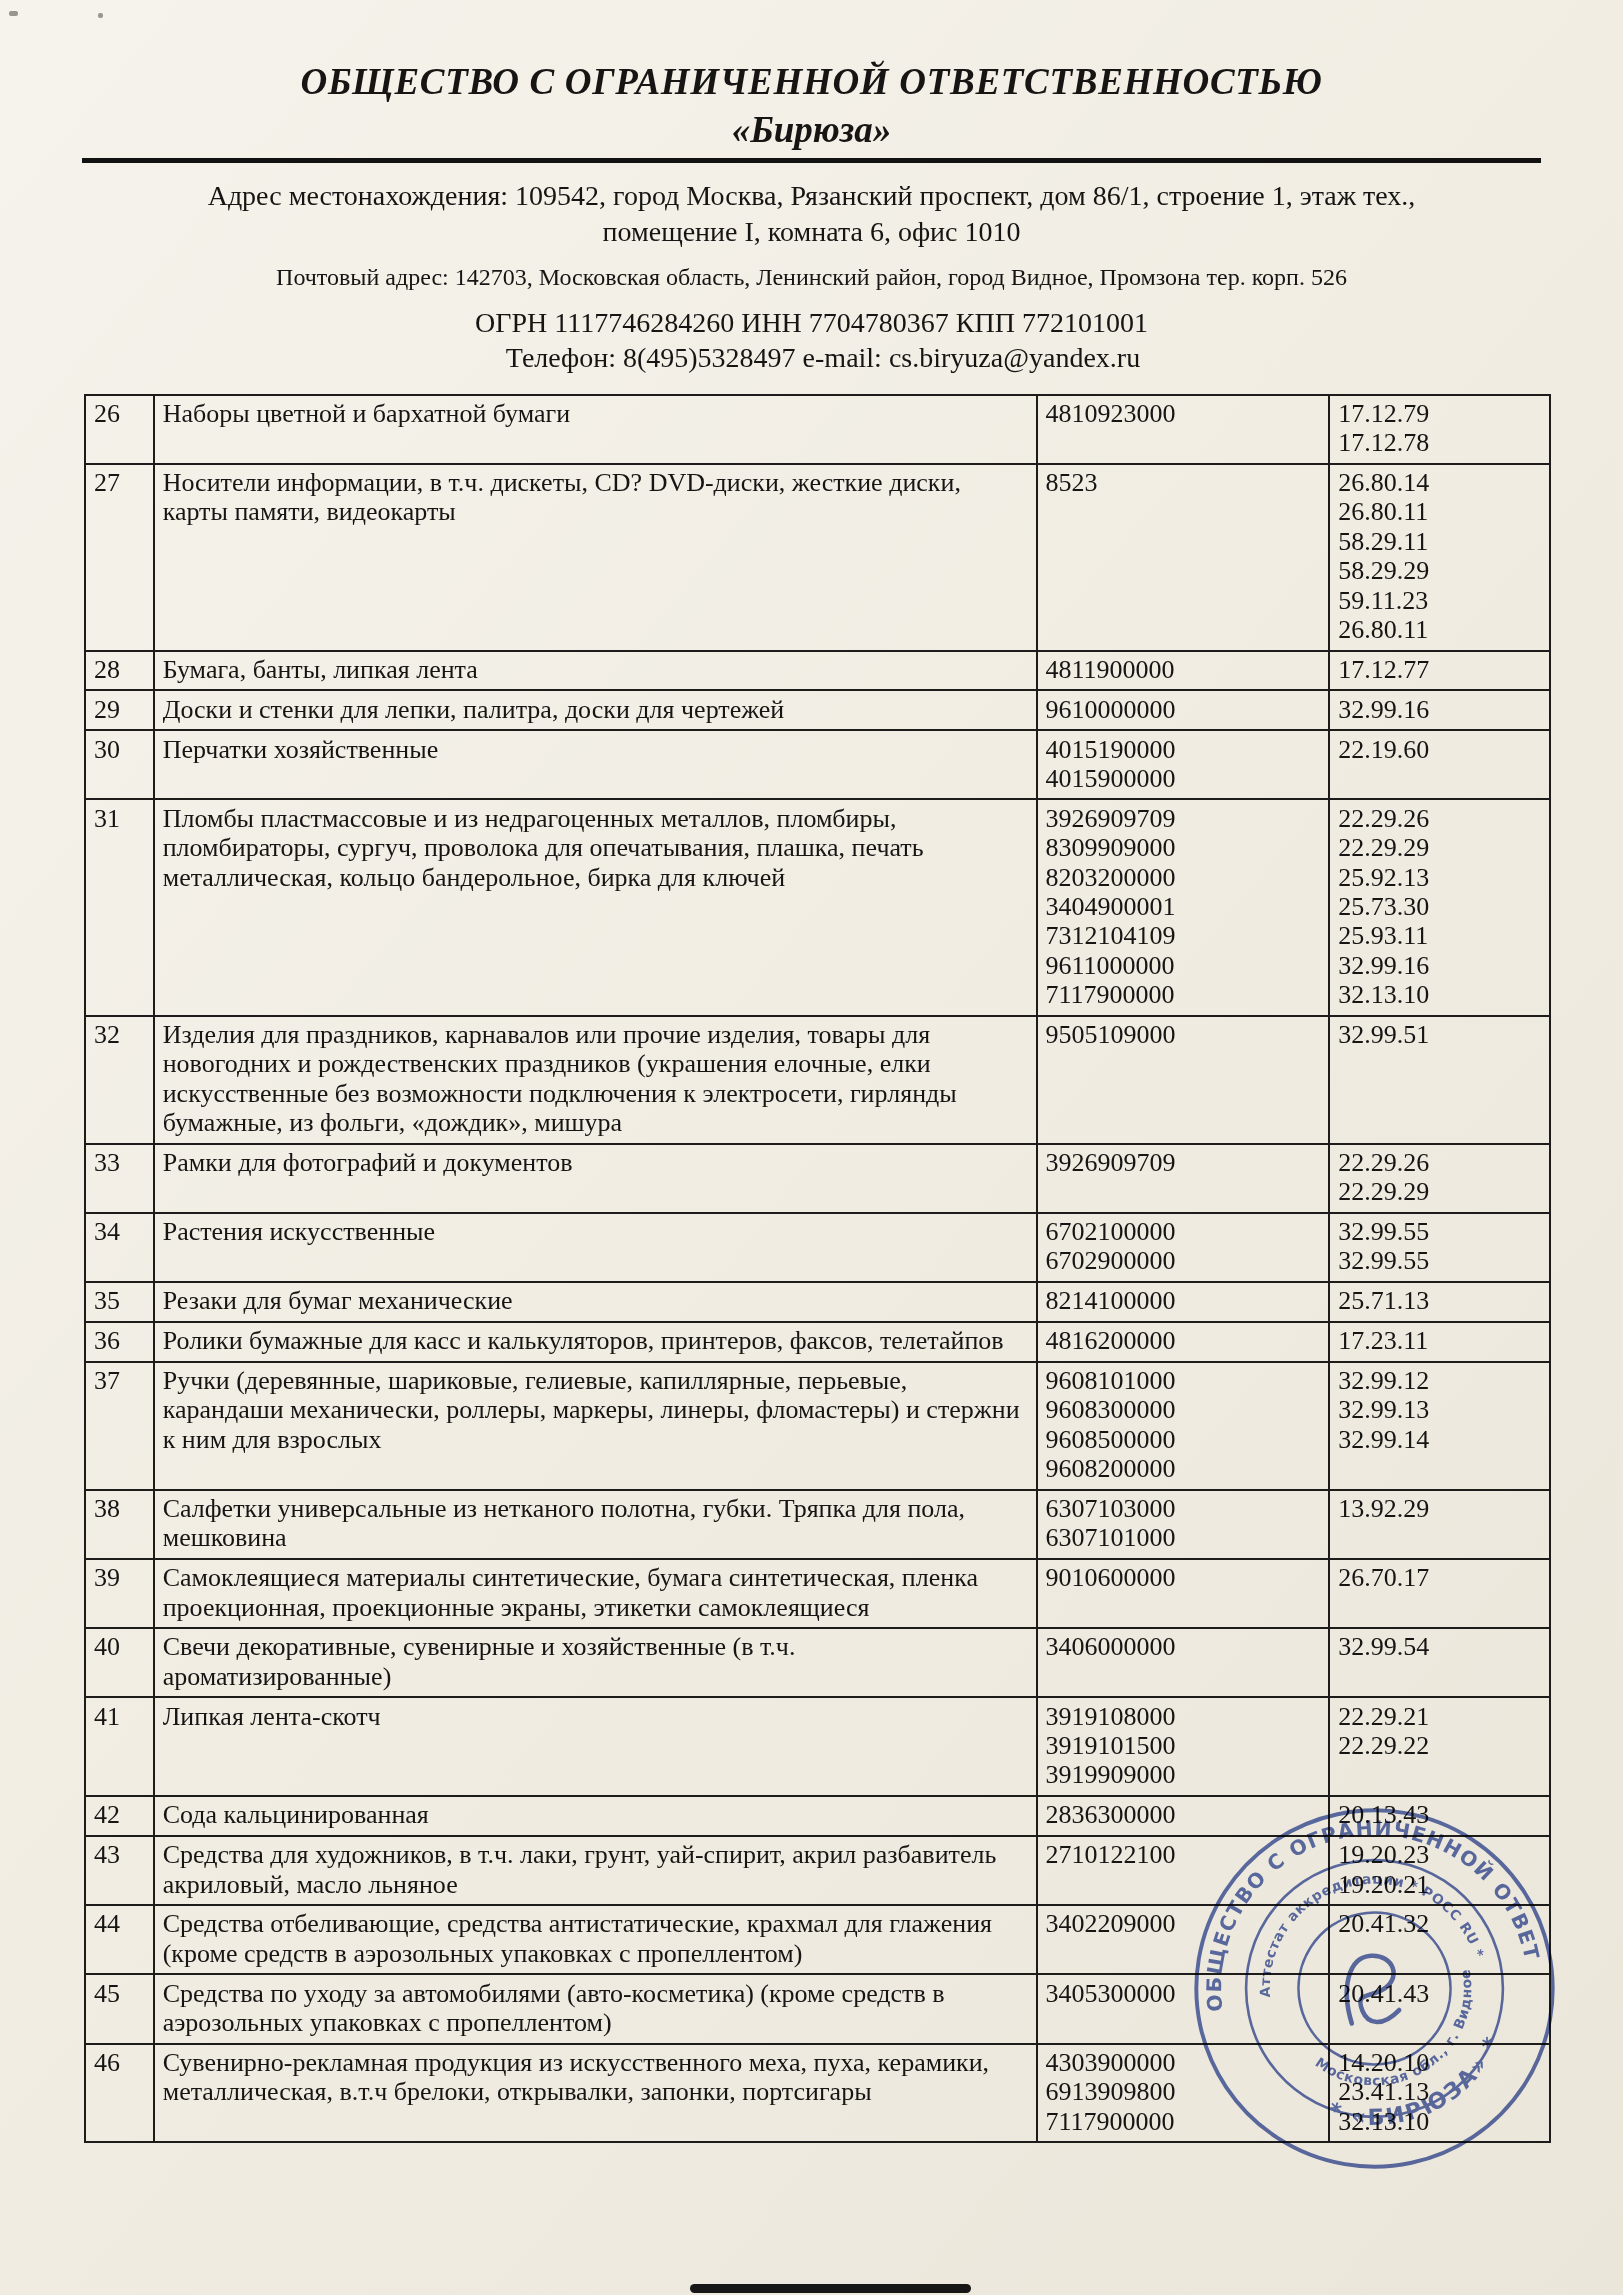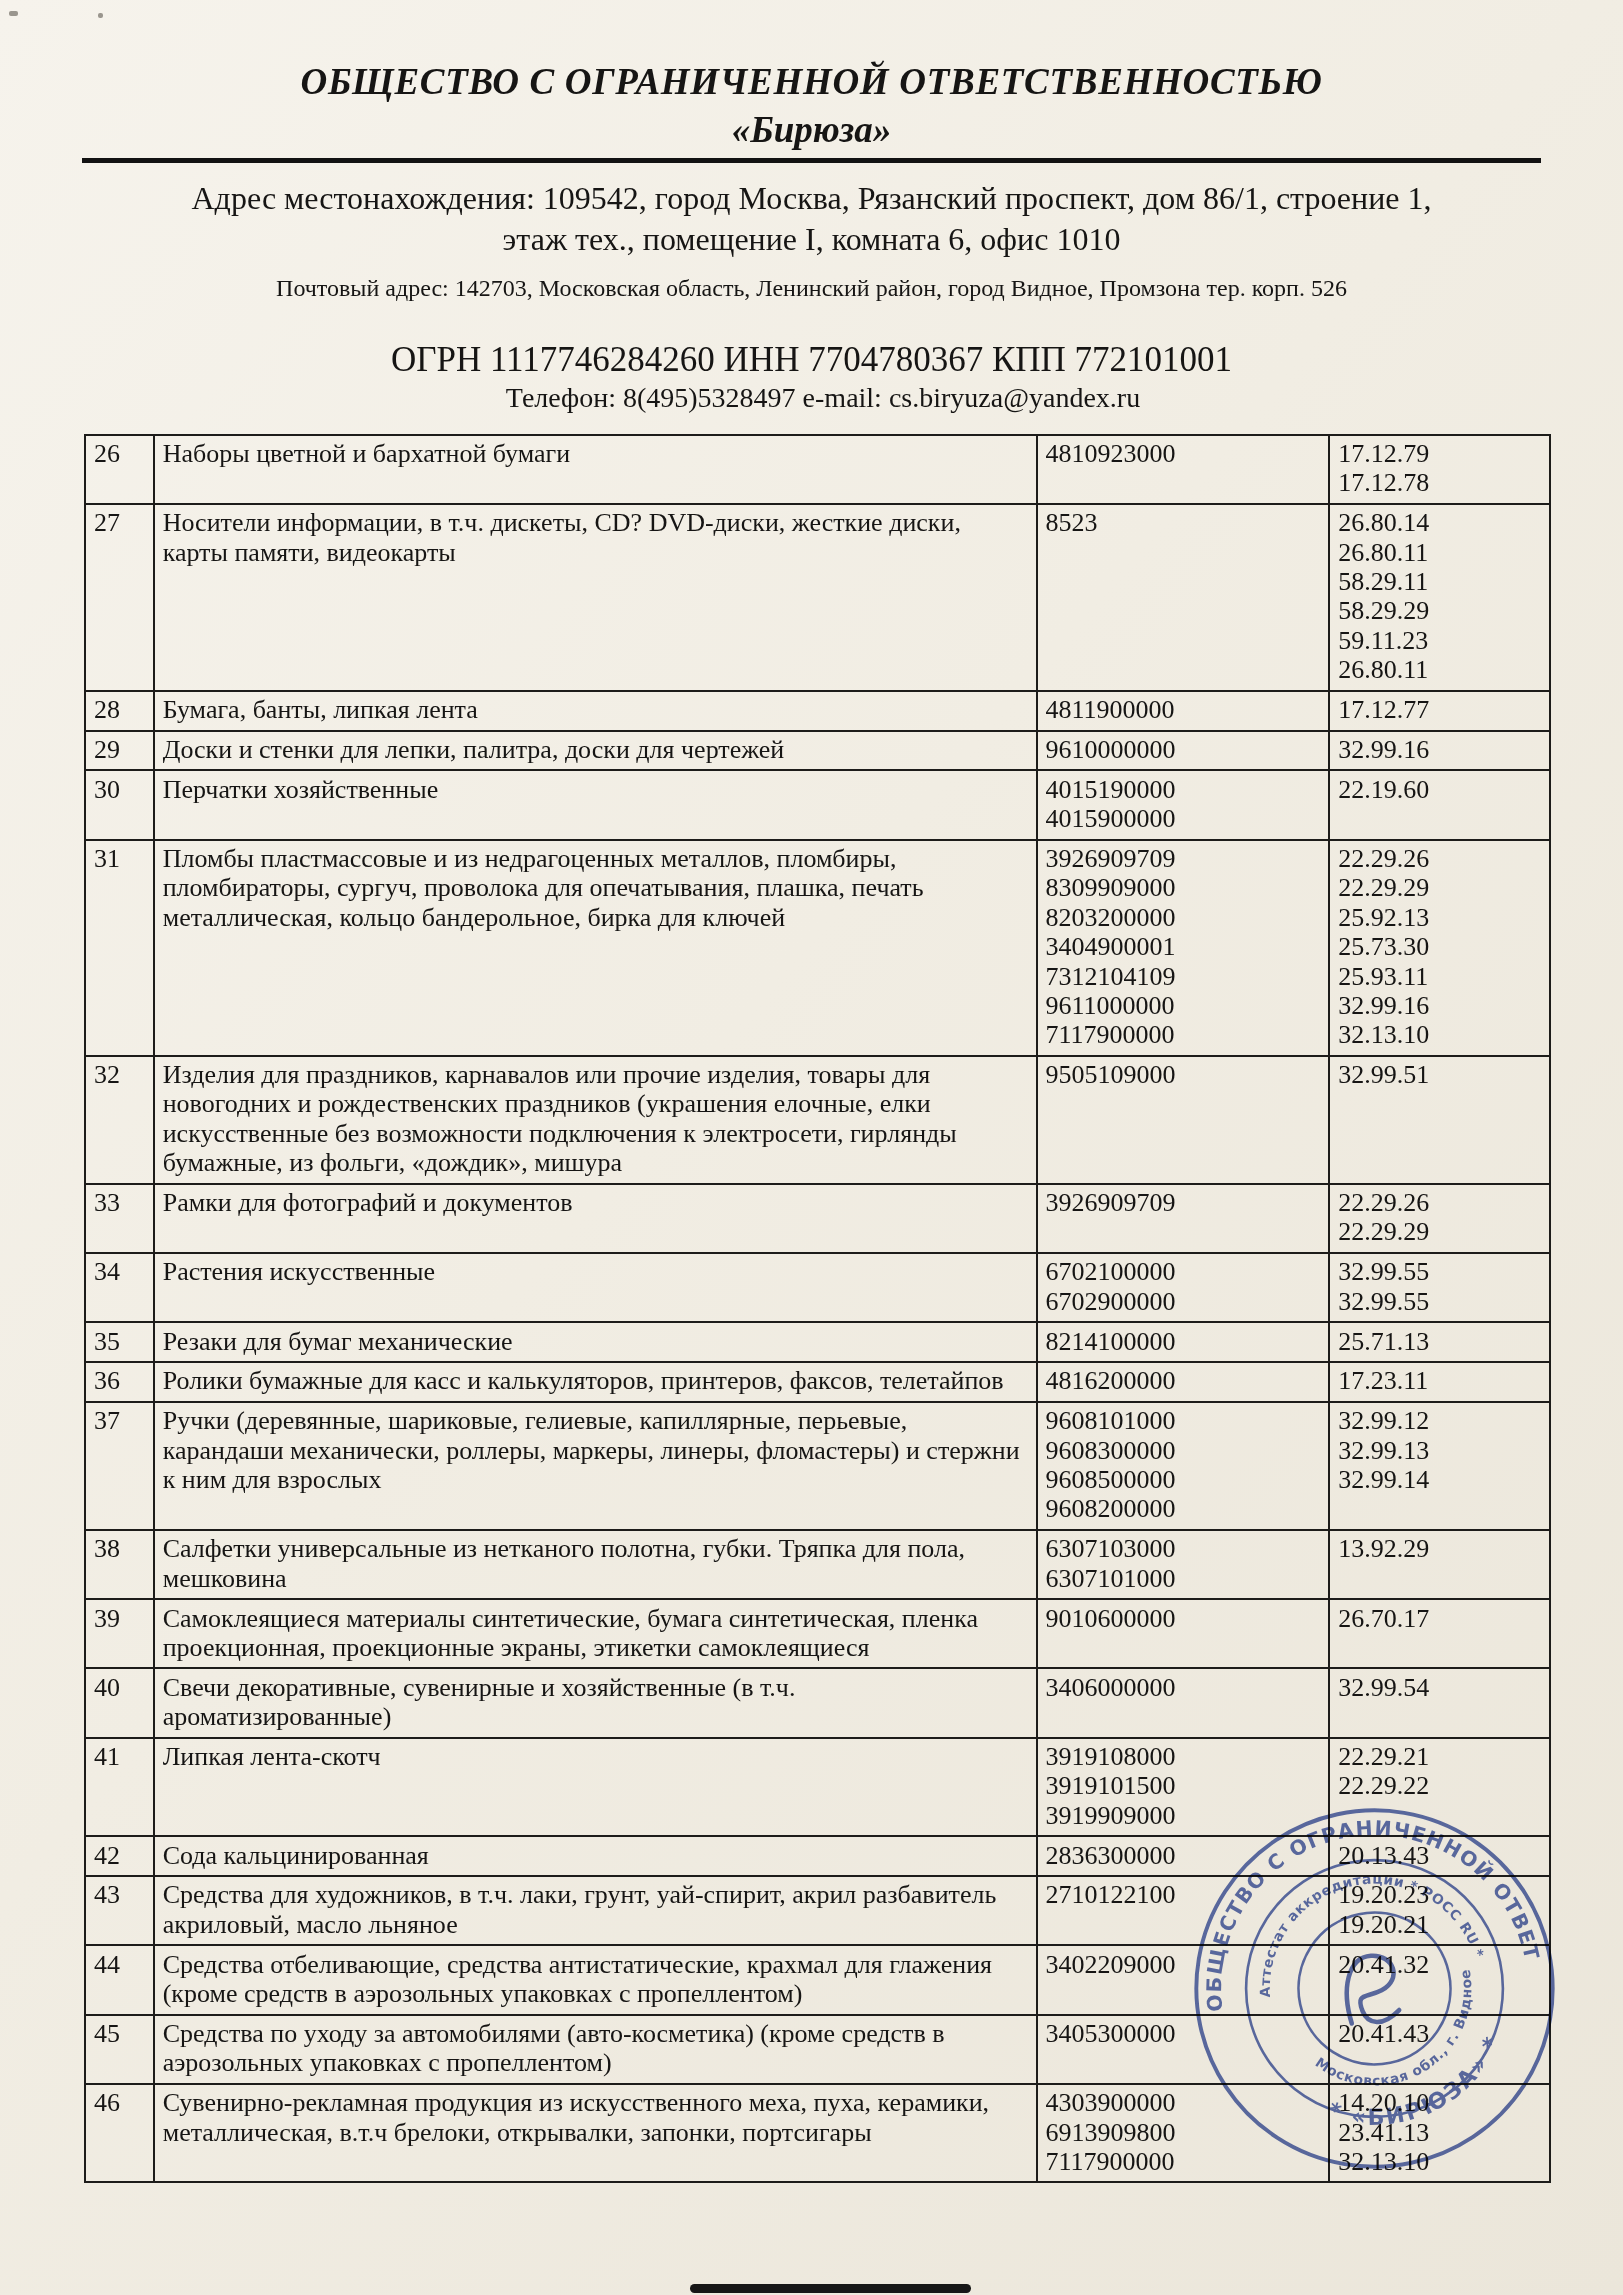--- a/index.html
+++ b/index.html
@@ -30,27 +30,27 @@
     font-style: italic;
     margin-top: 5.2px;
   }
   .rule {
     margin: 6.5px auto 13px auto;
     width: 1459px;
     border-top: 5.2px solid #121212;
     height: 0;
   }
   .addr {
-    font-size: 32px;
+    font-size: 28px;
     line-height: 1.28;
     width: 1282px;
     margin: 15px auto;
   }
   .postal { font-size: 24px; margin: 3.9px auto 0 auto; width: 1374px; }
-  .reg    { font-size: 35px; margin: 38px auto 0 auto; }
+  .reg    { font-size: 28px; margin: 16px auto 0 auto; }
   .contact{ font-size: 28px; margin: 2.6px auto 0 auto; padding-left: 23px; }
 
   table.products {
     border-collapse: collapse;
     table-layout: fixed;
     width: 1413px;
     margin: 19.6px 0 0 84px;
     background: transparent;
   }
   table.products td {

